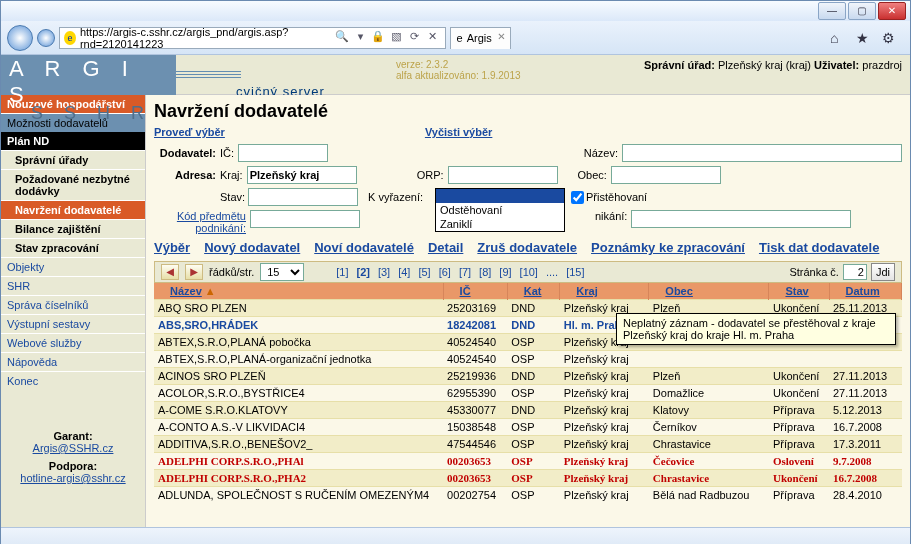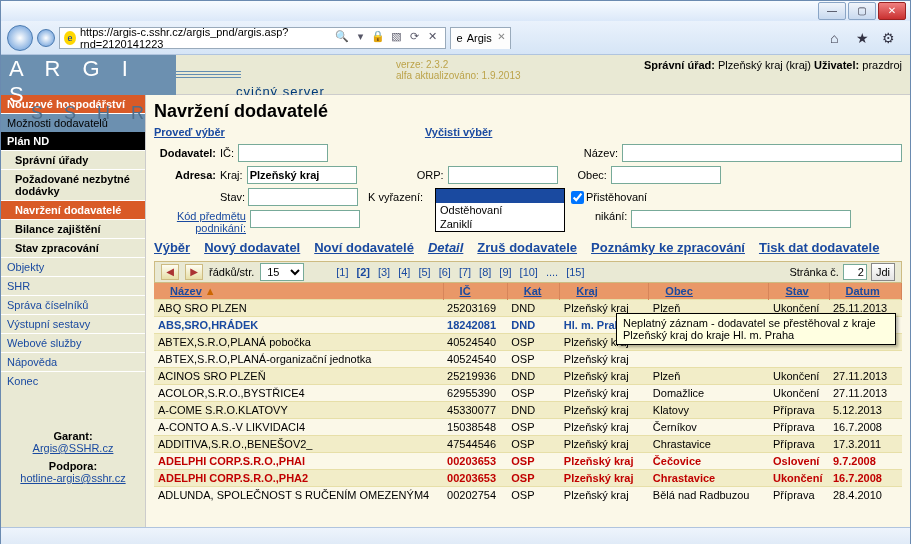--- a/index.html
+++ b/index.html
@@ -67,21 +67,21 @@
   .flabel { text-align:right; padding-right:4px; color:#000; }
   .flabel.link { color:#1a4aa0; text-decoration:underline; cursor:pointer; }
   input.txt, select.sel { border:1px solid #7a9; height:18px; font-size:11px; padding:0 2px; background:#fff; }
   input.txt { width:100%; }
   .readonly { background:#d0d0d0; }
   .row2 { display:flex; align-items:center; }
   .chk { margin:0 2px 0 4px; }
   .cmd-links { display:flex; gap:14px; margin-top:6px; }
   .cmd-links a { color:#1a4aa0; text-decoration:underline; font-size:13px; }
   .cmd-links a.b { font-weight:bold; font-style:normal; }
-  .cmd-links a.i { font-style:italic; font-weight:bold; }
+  .cmd-links a.i { font-weight:bold; }
 
   
   .dd-wrap { position:relative; }
   .dd-open { position:absolute; left:8px; top:0; width:130px; background:#fff; border:1px solid #000; z-index:20; font-size:11px; }
   .dd-open .sel-row { background:#1a4aa0; color:#fff; padding:1px 4px; }
   .dd-open .opt { padding:1px 4px; }
   .dd-btn { position:absolute; right:0; top:0; width:16px; height:18px; background:linear-gradient(#f4f6fa,#cfd9eb); border:1px solid #7a9; text-align:center; font-size:8px; line-height:16px; }
 
   
   .pager { background:#e9e9d4; border:1px solid #cdbb82; height:22px; display:flex; align-items:center; padding:0 6px; margin-top:6px; font-size:11px; gap:6px;}
@@ -93,21 +93,21 @@
   .pager button.jdi { height:18px; font-size:11px; border:1px solid #888; background:linear-gradient(#fefefe,#e4e4e4); padding:0 4px; }
 
   
   table.data { width:100%; border-collapse:collapse; font-size:11px; }
   table.data th { background:#e99868; text-align:left; padding:2px 16px; border-right:1px solid #d6855a; color:#000; }
   table.data th a { color:#1a4aa0; text-decoration:underline; font-weight:bold; }
   table.data td { padding:2px 4px; border-top:1px solid #e7dfa8; white-space:nowrap; overflow:hidden; text-overflow:ellipsis; }
   tr.odd td { background:#fbf8e8; }
   tr.even td { background:#f2edc8; }
   tr .link { color:#1a4aa0; font-weight:bold; }
-  tr.red td, tr.red td a, tr.red .link { color:#c00000; }
+  tr.red td, tr.red td a, tr.red .link { color:#c00000;font-family:Liberation Serif, serif; }
   tr.red td { font-weight:bold; }
   tr.blue td, tr.blue .link { color:#1a4aa0; font-weight:bold; }
   .col-name { width:270px; }
   .col-ic { width:62px; }
   .col-kat { width:30px; }
   .col-kraj { width:86px; }
   .col-obec { width:116px; }
   .col-stav { width:58px; }
   .col-dat { width:70px; }
 

